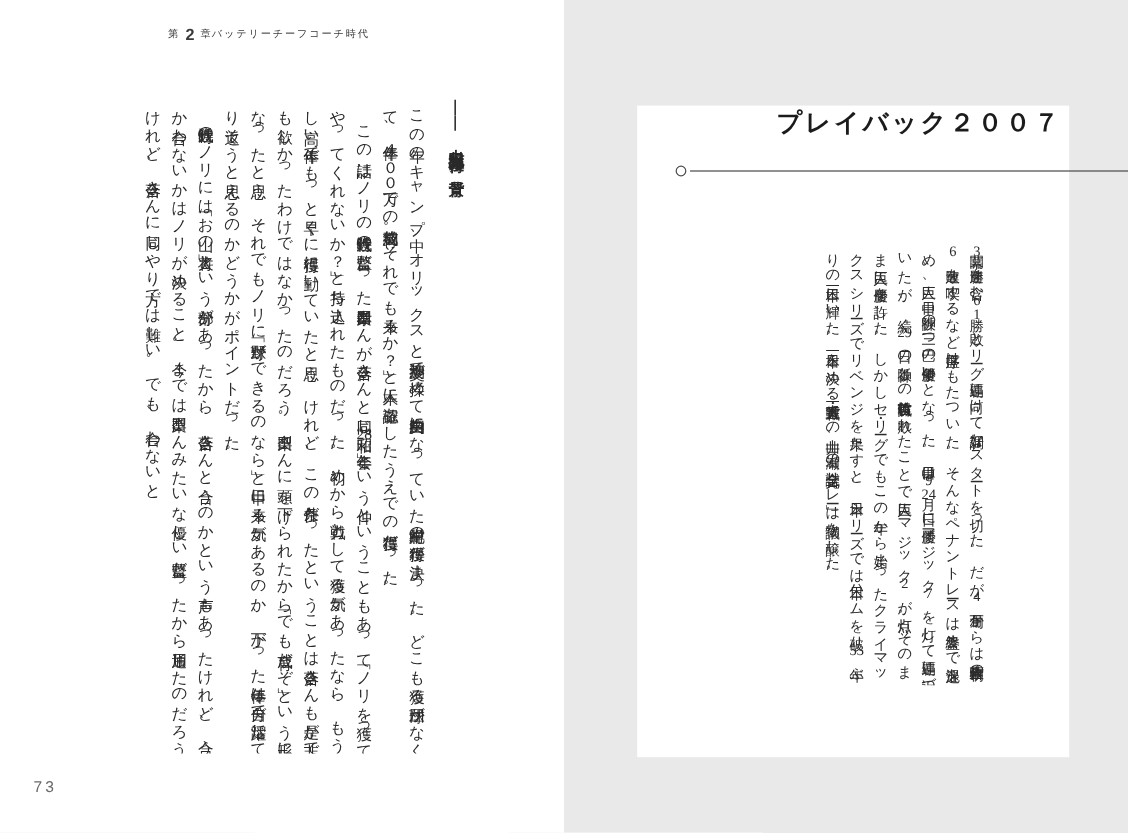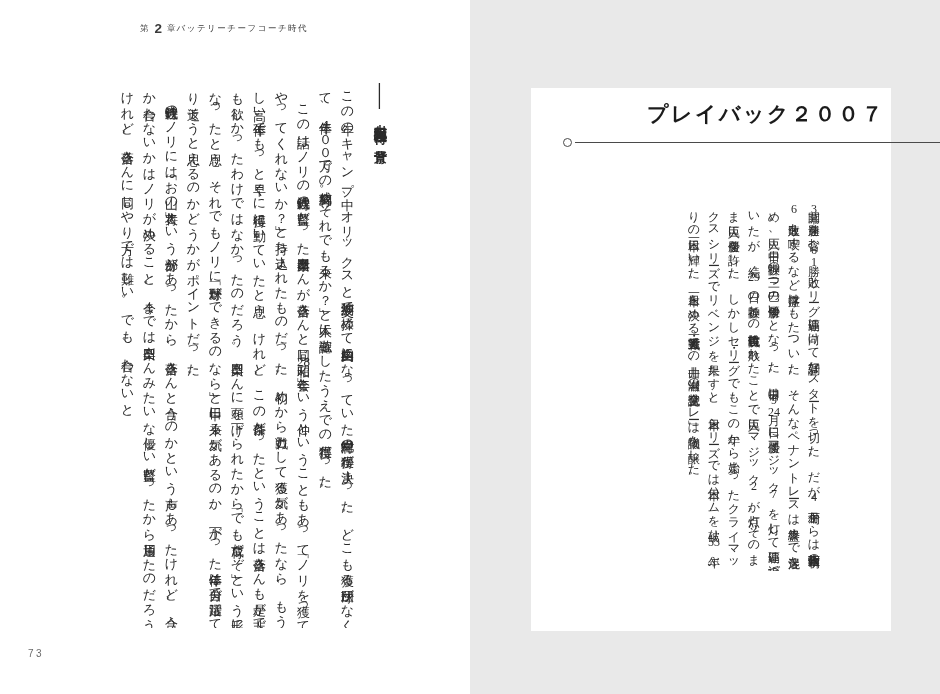--- a/index.html
+++ b/index.html
@@ -36,34 +36,34 @@
     font-size:13px; font-weight:bold; letter-spacing:1.5px;
     padding-left:11px; 
   }
   .heading-dash{ letter-spacing:0; margin-inline-end:5px; }
   .body-par{ }
   .par-indent{ text-indent:1em; }
 
   .page-number{
     position:absolute; left:28px; top:648px;
     font-family:"Liberation Sans","DejaVu Sans",sans-serif;
-    font-size:10px; letter-spacing:2.5px; color:var(--ink_light);
+    font-size:13px; letter-spacing:2.5px; color:var(--ink_light);
   }
 
   
   .right-page-bg{
     position:absolute; left:470px; top:0; width:470px; height:694px;
     background:var(--right_bg);
   }
   .white-box{
     position:absolute; left:531px; top:88px; width:360px; height:543px;
     background:var(--box_bg);
   }
   .playback-title{
-    position:absolute; top:100px; right:55px;
+    position:absolute; top:88px; right:55px;
     font-family:"Liberation Sans","DejaVu Sans",sans-serif;
     font-size:21px; font-weight:600; letter-spacing:2.5px;
     color:#1b1b1b; white-space:nowrap;
   }
   .title-rule{
     position:absolute; left:575px; top:142px; width:365px; height:0;
     border-top:1px solid var(--rule);
   }
   .title-rule-circle{
     position:absolute; left:563px; top:138px; width:9px; height:9px;

